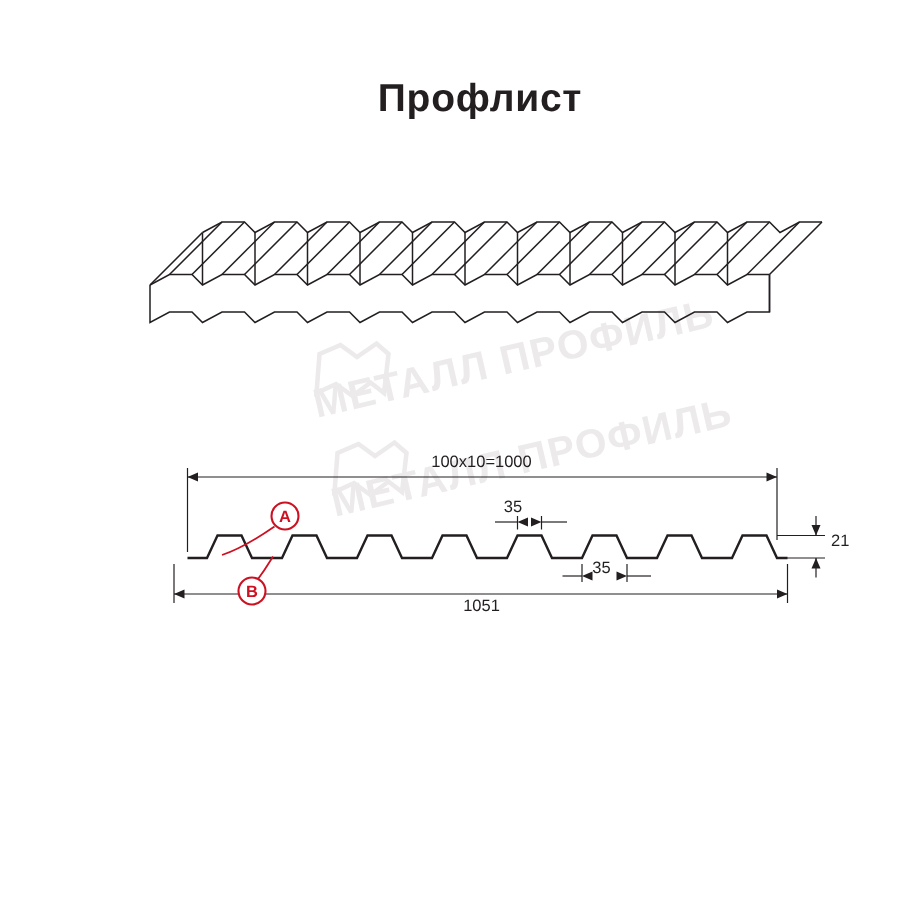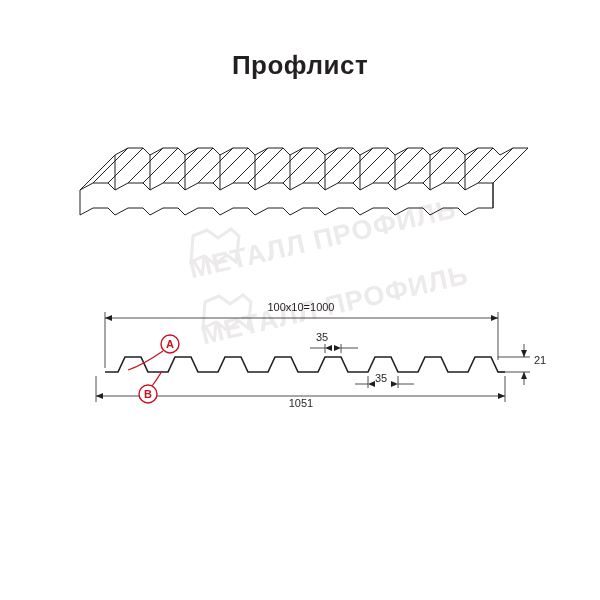--- a/index.html
+++ b/index.html
@@ -12,20 +12,21 @@
     background: #ffffff;
     font-family: "Liberation Sans", sans-serif;
     color: #231f20;
     overflow: hidden;
     position: relative;
   }
   .page {
     position: relative;
     width: 476px;
     height: 600px;
+    margin-left: 20px;
   }
   .title {
     position: absolute;
     top: 50px;
     left: 0;
     width: 600px;
     text-align: center;
     font-size: 26px;
     font-weight: bold;
     letter-spacing: 0.5px;

